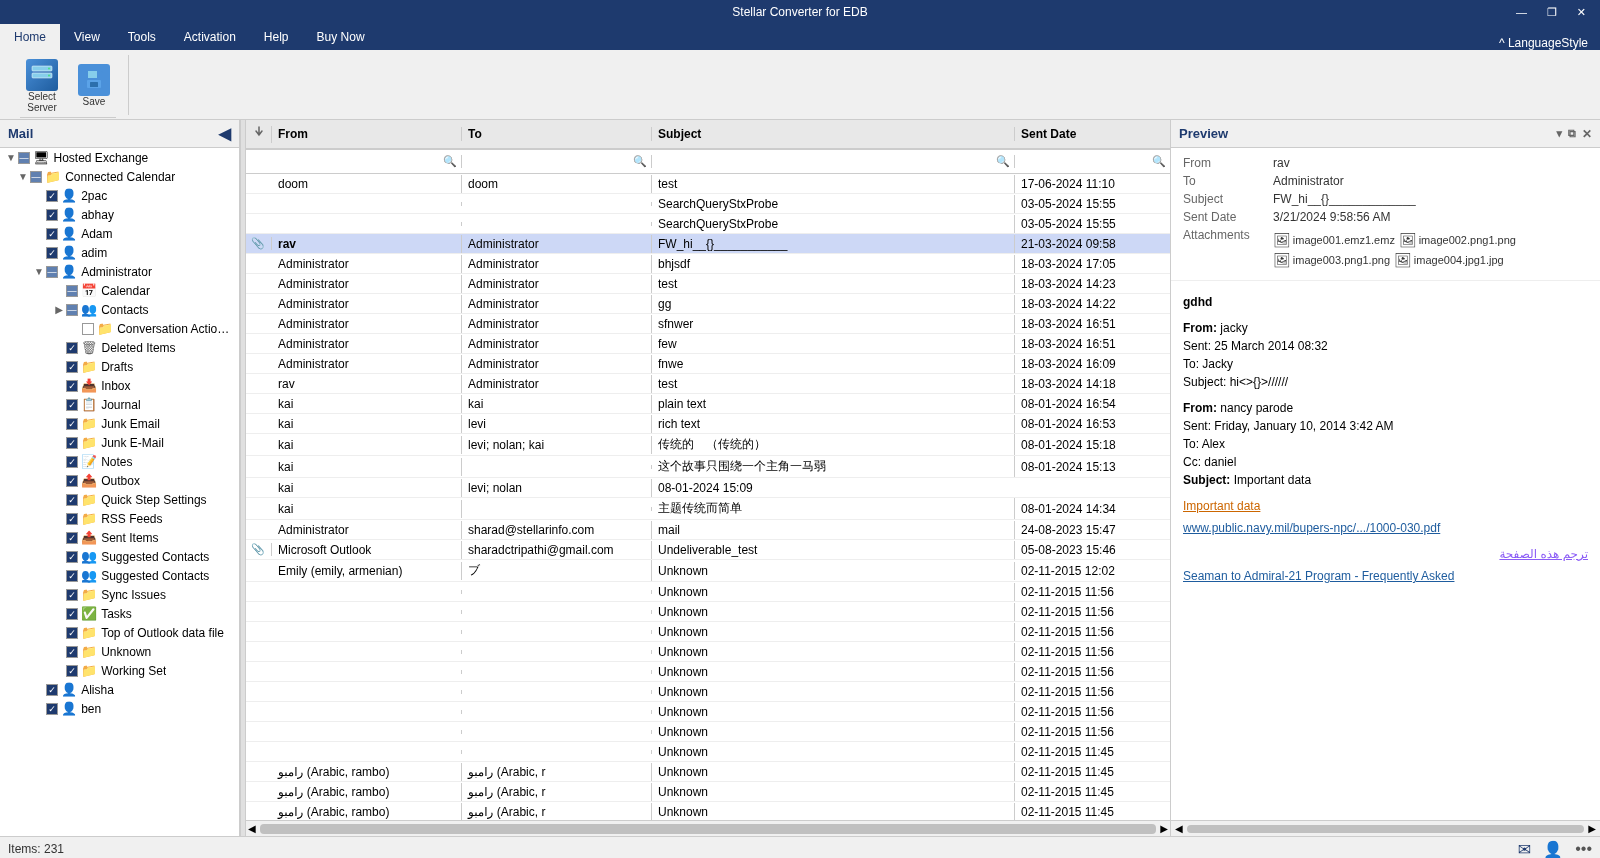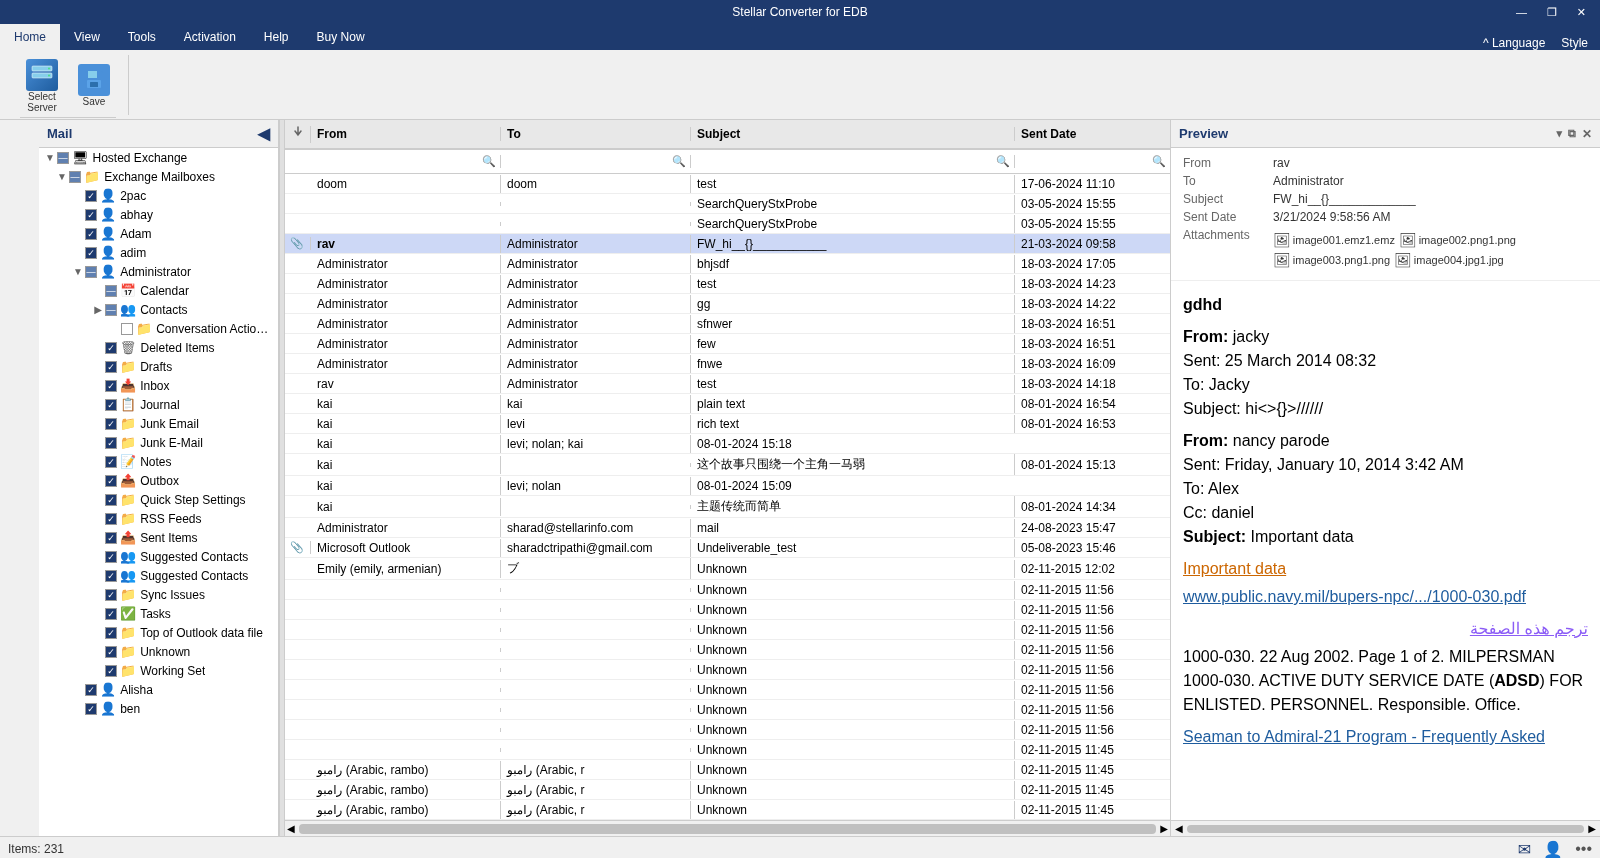--- a/index.html
+++ b/index.html
@@ -46,21 +46,20 @@
     .ribbon-tab.active {
       background: #f0f0f0;
       color: #1e3a6e;
     }
 
     .ribbon-right {
       margin-left: auto;
       display: flex;
       align-items: center;
       padding-right: 12px;
-      gap: 16px;
       color: white;
       font-size: 12px;
     }
 
     .ribbon-content {
       background: #f0f0f0;
       border-bottom: 1px solid #ccc;
       display: flex;
       align-items: center;
       padding: 4px 8px;
@@ -105,21 +104,20 @@
       border-top: 1px solid #ccc;
       width: 100%;
       text-align: center;
       padding-top: 2px;
     }
 
     
     .main-layout {
       display: flex;
       height: calc(858px - 24px - 26px - 70px - 22px);
-      margin-left: 39px;
     }
 
     
     .sidebar {
       width: 240px;
       min-width: 240px;
       background: white;
       border-right: 1px solid #ccc;
       overflow-y: auto;
       overflow-x: hidden;
@@ -251,21 +249,21 @@
       align-items: center;
       font-size: 11px;
       color: #333;
       gap: 2px;
     }
     .attach-icon { font-size: 14px; }
     .preview-body {
       flex: 1;
       overflow-y: auto;
       padding: 12px;
-      font-size: 16px;
+      font-size: 12px;
       line-height: 1.5;
     }
     .link-text { color: #1e5c9e; text-decoration: underline; cursor: pointer; }
     .arabic-link { color: #1e5c9e; text-decoration: underline; direction: rtl; }
     .preview-footer {
       height: 16px;
       background: #f0f0f0;
       border-top: 1px solid #ccc;
       display: flex;
       align-items: center;
@@ -391,21 +389,21 @@
         <span class="toggle expand-icon">▼</span>
         <span class="checkbox partial">—</span>
         <span class="icon">🖥</span>
         <span class="label">Hosted Exchange</span>
       </div>
 
       <div class="tree-item" style="padding-left: 16px;">
         <span class="toggle expand-icon">▼</span>
         <span class="checkbox partial">—</span>
         <span class="icon folder-blue">📁</span>
-        <span class="label">Exchange Mailboxes</span>
+        <span class="label">Connected Calendar</span>
       </div>
 
       <div class="tree-item" style="padding-left: 32px;">
         <span class="toggle">&nbsp;</span>
         <span class="checkbox checked">✓</span>
         <span class="icon">👤</span>
         <span class="label">2pac</span>
       </div>
 
       <div class="tree-item" style="padding-left: 32px;">
@@ -739,20 +737,21 @@
         <div class="col-from">kai</div>
         <div class="col-to">levi</div>
         <div class="col-subject">rich text</div>
         <div class="col-date">08-01-2024 16:53</div>
       </div>
 
       <div class="email-row">
         <div class="col-attach"></div>
         <div class="col-from">kai</div>
         <div class="col-to">levi; nolan; kai</div>
+        <div class="col-subject">传统的　（传统的）</div>
         <div class="col-date">08-01-2024 15:18</div>
       </div>
 
       <div class="email-row">
         <div class="col-attach"></div>
         <div class="col-from">kai</div>
         <div class="col-to"></div>
         <div class="col-subject">这个故事只围绕一个主角一马弱</div>
         <div class="col-date">08-01-2024 15:13</div>
       </div>
@@ -952,21 +951,20 @@
       <p><strong>From:</strong> nancy parode</p>
       <p>Sent: Friday, January 10, 2014 3:42 AM</p>
       <p>To: Alex</p>
       <p>Cc: daniel</p>
       <p style="margin-bottom:8px;"><strong>Subject:</strong> Important data</p>
 
       <p class="link-text" style="color:#cc6600; margin-bottom:4px;">Important data</p>
       <p class="link-text" style="margin-bottom:8px; color:#1e5c9e;">www.public.navy.mil/bupers-npc/.../1000-030.pdf</p>
 
       <p class="arabic-link" style="color:#8b5cf6; margin-bottom:4px;">ترجم هذه الصفحة</p>
-      <p style="margin-bottom:8px;">1000-030. 22 Aug 2002. Page 1 of 2. MILPERSMAN 1000-030. ACTIVE DUTY SERVICE DATE (<strong>ADSD</strong>) FOR ENLISTED. PERSONNEL. Responsible. Office.</p>
       <p class="link-text" style="color:#1e5c9e;">Seaman to Admiral-21 Program - Frequently Asked</p>
     </div>
 
     <div class="preview-footer">
       <span style="cursor:pointer;font-size:10px;">◀</span>
       <div style="flex:1;height:8px;background:#c0c0c0;border-radius:4px;margin:0 4px;"></div>
       <span style="cursor:pointer;font-size:10px;">▶</span>
     </div>
   </div>
 

